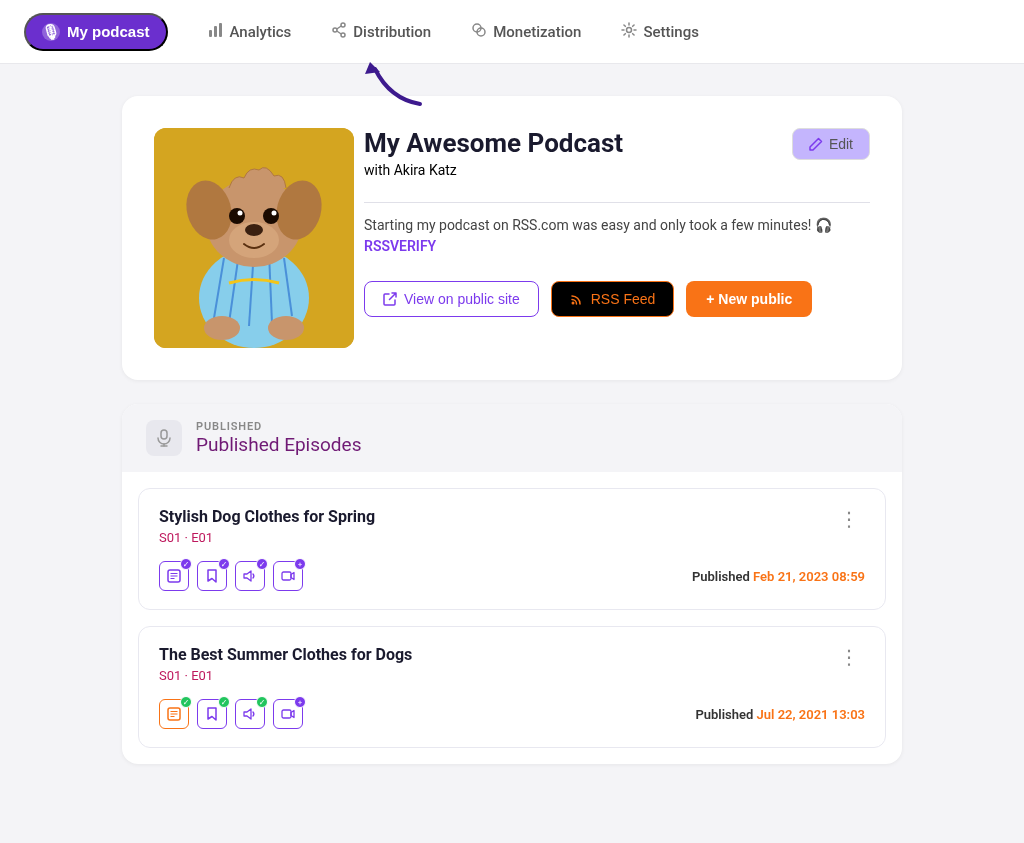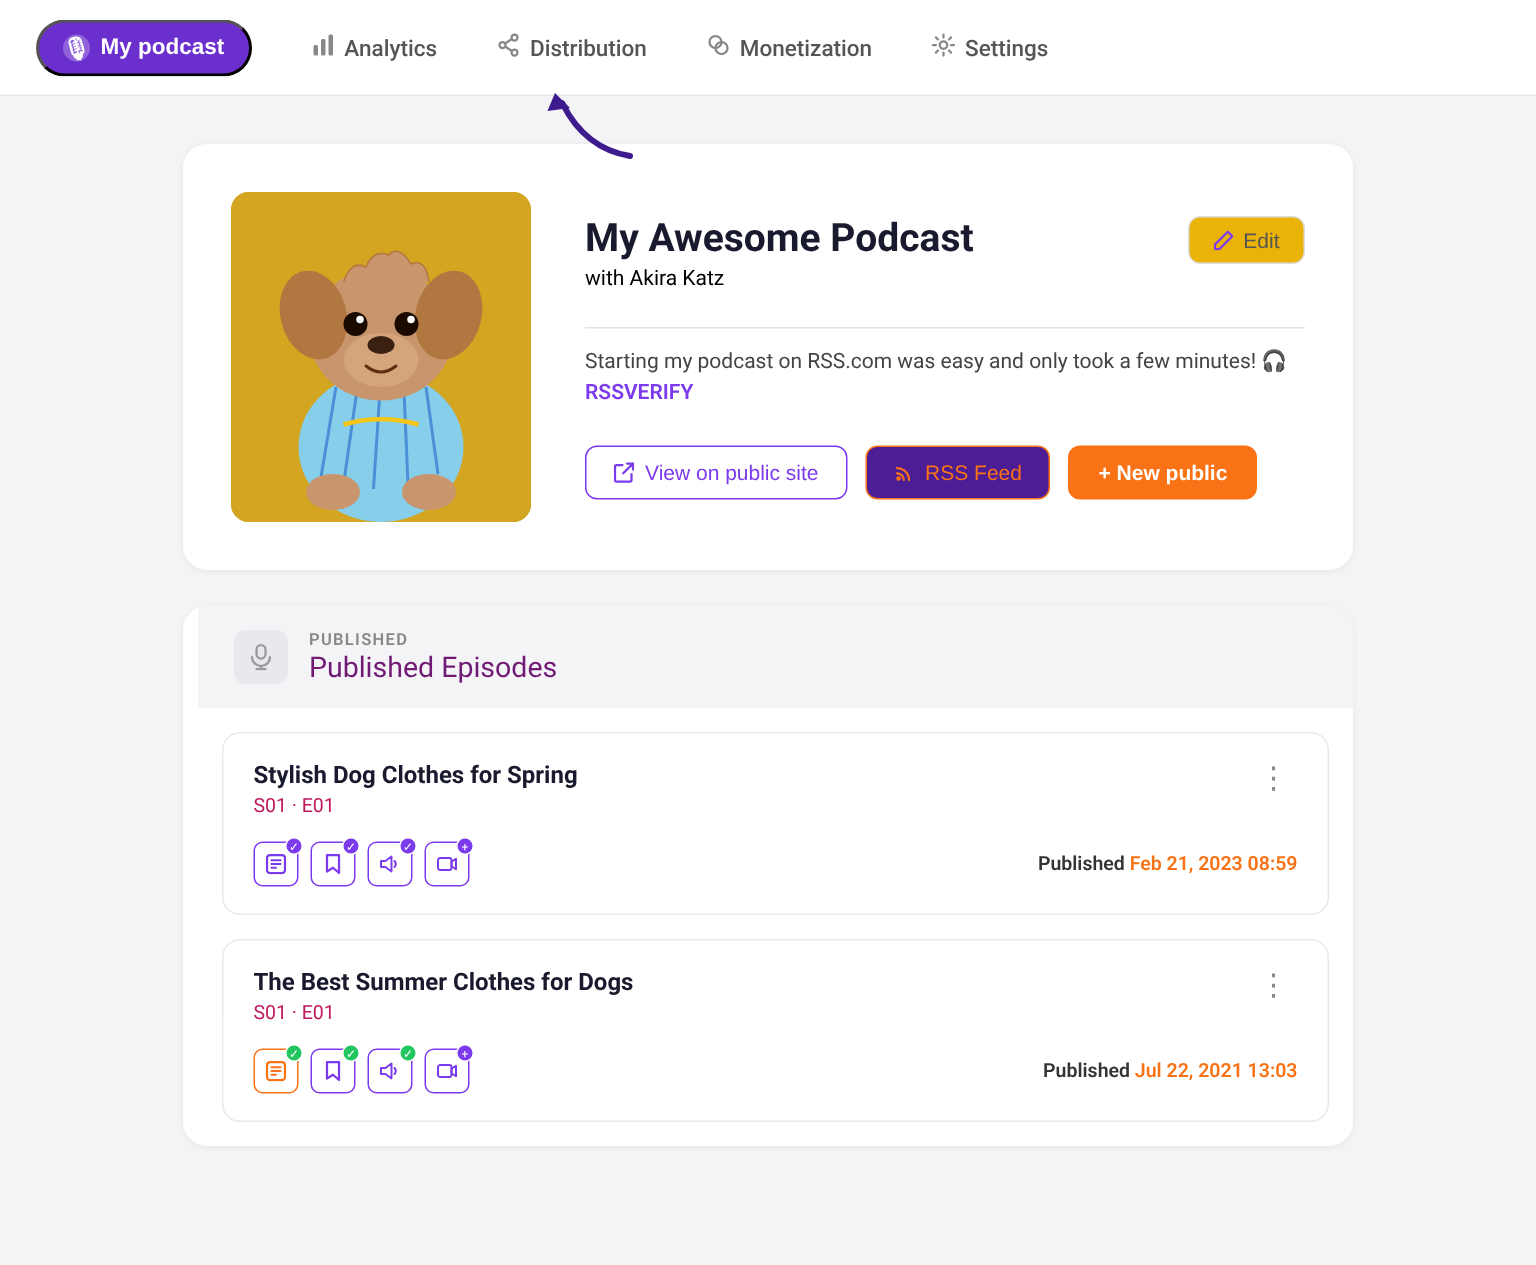--- a/index.html
+++ b/index.html
@@ -79,22 +79,22 @@
       margin: 32px auto;
       padding: 0 20px;
     }
 
     
     .podcast-header {
       background: #fff;
       border-radius: 16px;
       padding: 32px;
       display: flex;
-      gap: 36px;
-      align-items: center;
+      gap: 10px;
+      align-items: flex-start;
       margin-bottom: 24px;
       box-shadow: 0 1px 4px rgba(0,0,0,0.06);
     }
     .podcast-cover {
       width: 200px;
       height: 220px;
       border-radius: 12px;
       overflow: hidden;
       flex-shrink: 0;
       background: #e8c44a;
@@ -142,21 +142,21 @@
     .rss-verify {
       color: #7c3aed;
       font-weight: 600;
       cursor: pointer;
     }
     .edit-btn {
       display: flex;
       align-items: center;
       gap: 6px;
       border: 1.5px solid #ddd;
-      background: #eab308;
+      background: #c4b5fd;
       color: #555;
       border-radius: 8px;
       padding: 7px 16px;
       font-size: 14px;
       cursor: pointer;
       font-weight: 500;
       white-space: nowrap;
     }
 
     .action-buttons {
@@ -176,21 +176,21 @@
       padding: 9px 18px;
       font-size: 14px;
       font-weight: 500;
       cursor: pointer;
     }
     .btn-rss {
       display: flex;
       align-items: center;
       gap: 7px;
       border: 1.5px solid #f97316;
-      background: #4c1d95;
+      background: #000000;
       color: #f97316;
       border-radius: 8px;
       padding: 9px 18px;
       font-size: 14px;
       font-weight: 500;
       cursor: pointer;
     }
     .btn-primary {
       display: flex;
       align-items: center;
@@ -204,21 +204,20 @@
       font-weight: 600;
       cursor: pointer;
     }
 
     
     .episodes-section {
       background: #fff;
       border-radius: 16px;
       overflow: hidden;
       box-shadow: 0 1px 4px rgba(0,0,0,0.06);
-      padding-left: 10px;
     }
     .episodes-header {
       background: #f4f4f7;
       padding: 16px 24px;
       display: flex;
       align-items: center;
       gap: 14px;
     }
     .episodes-header-icon {
       width: 36px; height: 36px;

